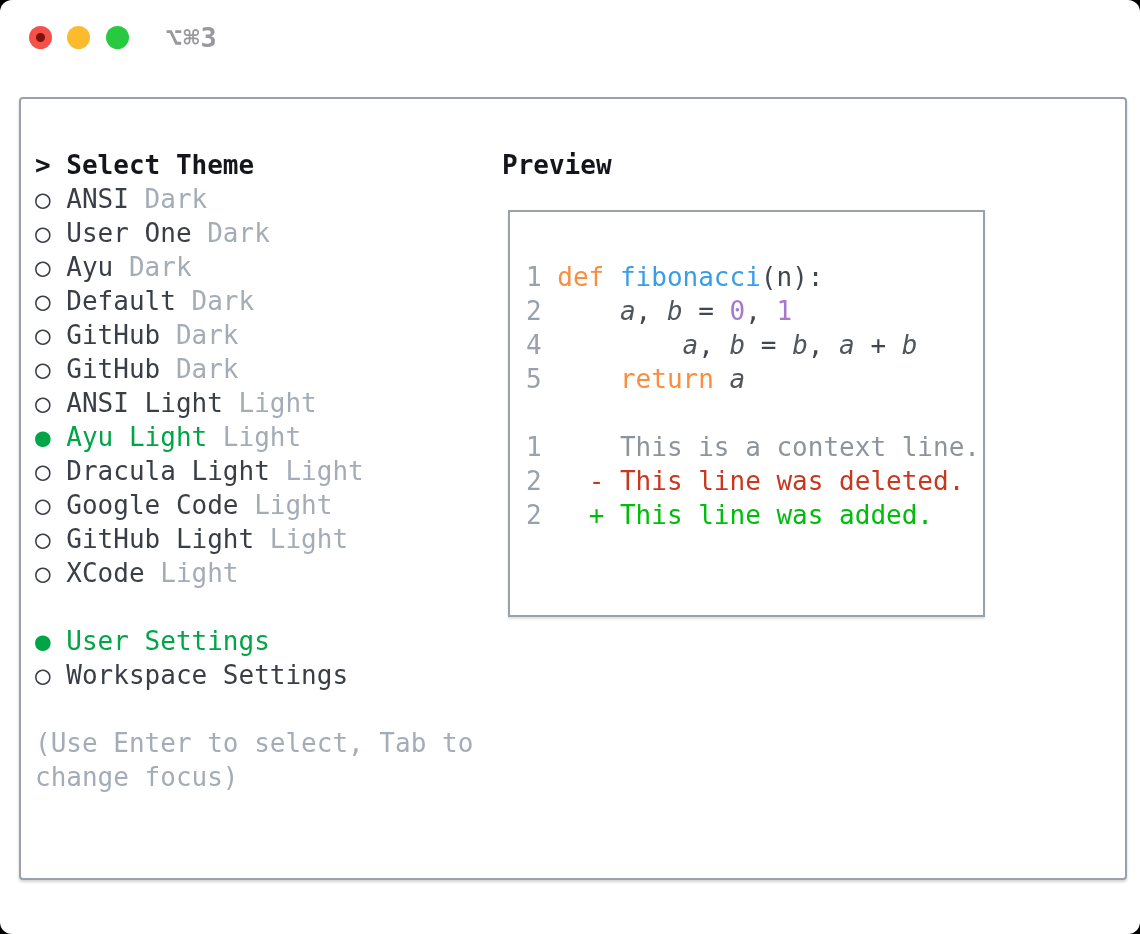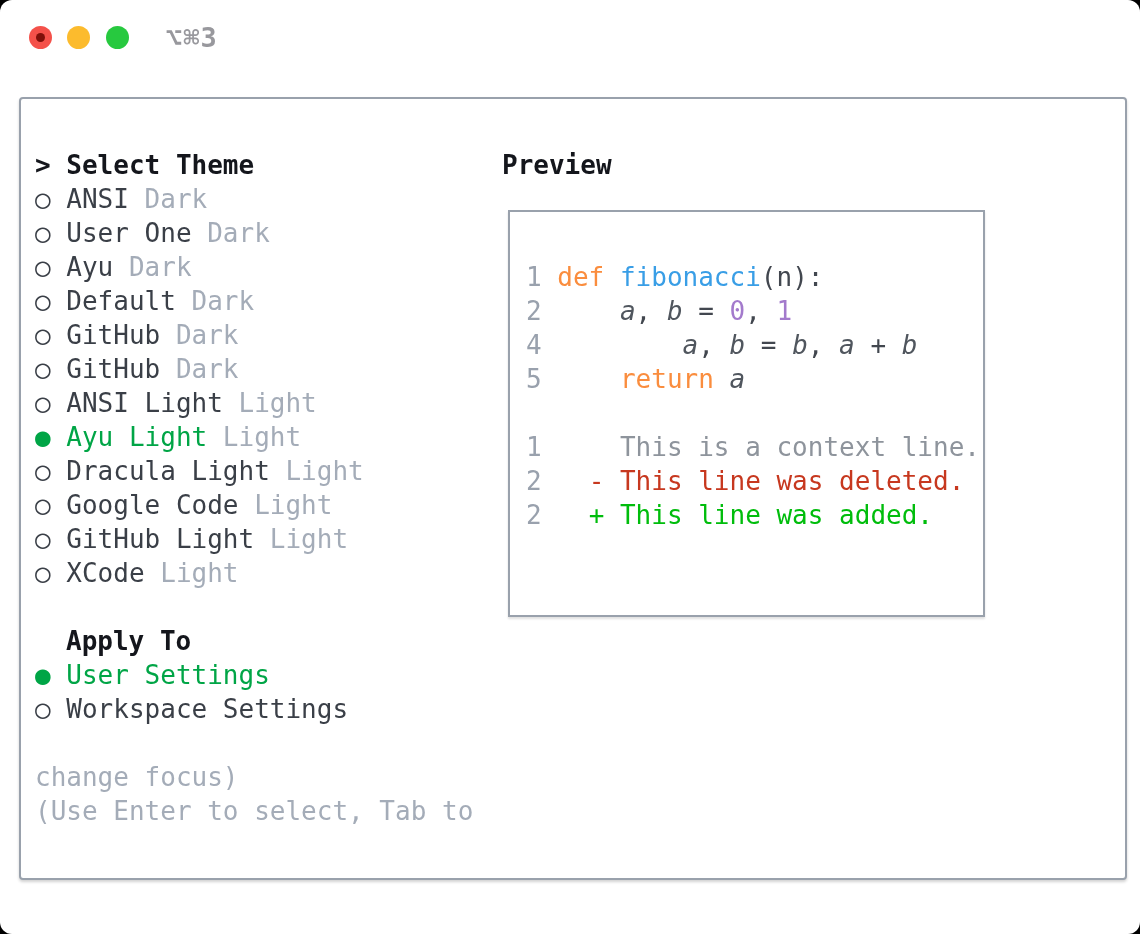--- a/index.html
+++ b/index.html
@@ -102,28 +102,27 @@
           <div class="line"><span class="bullet">○</span><span class="t-name"> GitHub </span><span class="t-variant">Dark</span></div>
           <div class="line"><span class="bullet">○</span><span class="t-name"> GitHub </span><span class="t-variant">Dark</span></div>
           <div class="line"><span class="bullet">○</span><span class="t-name"> ANSI Light </span><span class="t-variant">Light</span></div>
           <div class="line"><span class="bullet sel">●</span><span class="t-name sel"> Ayu Light </span><span class="t-variant">Light</span></div>
           <div class="line"><span class="bullet">○</span><span class="t-name"> Dracula Light </span><span class="t-variant">Light</span></div>
           <div class="line"><span class="bullet">○</span><span class="t-name"> Google Code </span><span class="t-variant">Light</span></div>
           <div class="line"><span class="bullet">○</span><span class="t-name"> GitHub Light </span><span class="t-variant">Light</span></div>
           <div class="line"><span class="bullet">○</span><span class="t-name"> XCode </span><span class="t-variant">Light</span></div>
         </div>
       <div class="line"> </div>
-      <div class="line indent2 hdr">Apply To</div>
       <div id="apply-list">
           <div class="line"><span class="bullet sel">●</span><span class="t-name sel"> User Settings</span></div>
           <div class="line"><span class="bullet">○</span><span class="t-name"> Workspace Settings</span></div>
         </div>
       <div class="line"> </div>
+      <div class="line hint">(Use Enter to select, Tab to</div>
       <div class="line hint">change focus)</div>
-      <div class="line hint">(Use Enter to select, Tab to</div>
     </div>
 
     <div class="line preview-title">Preview</div>
     <div class="preview-box">
       <div id="code">
           <div class="line"><span class="tk-ln">1 </span><span class="tk-kw">def</span><span class="tk-pu"> </span><span class="tk-fn">fibonacci</span><span class="tk-pu">(n):</span></div>
           <div class="line"><span class="tk-ln">2 </span><span class="tk-pu">    </span><span class="tk-va">a</span><span class="tk-pu">, </span><span class="tk-va">b</span><span class="tk-pu"> = </span><span class="tk-nu">0</span><span class="tk-pu">, </span><span class="tk-nu">1</span></div>
           <div class="line"><span class="tk-ln">4 </span><span class="tk-pu">        </span><span class="tk-va">a</span><span class="tk-pu">, </span><span class="tk-va">b</span><span class="tk-pu"> = </span><span class="tk-va">b</span><span class="tk-pu">, </span><span class="tk-va">a</span><span class="tk-pu"> + </span><span class="tk-va">b</span></div>
           <div class="line"><span class="tk-ln">5 </span><span class="tk-pu">    </span><span class="tk-kw">return</span><span class="tk-pu"> </span><span class="tk-va">a</span></div>
           <div class="line"> </div>

